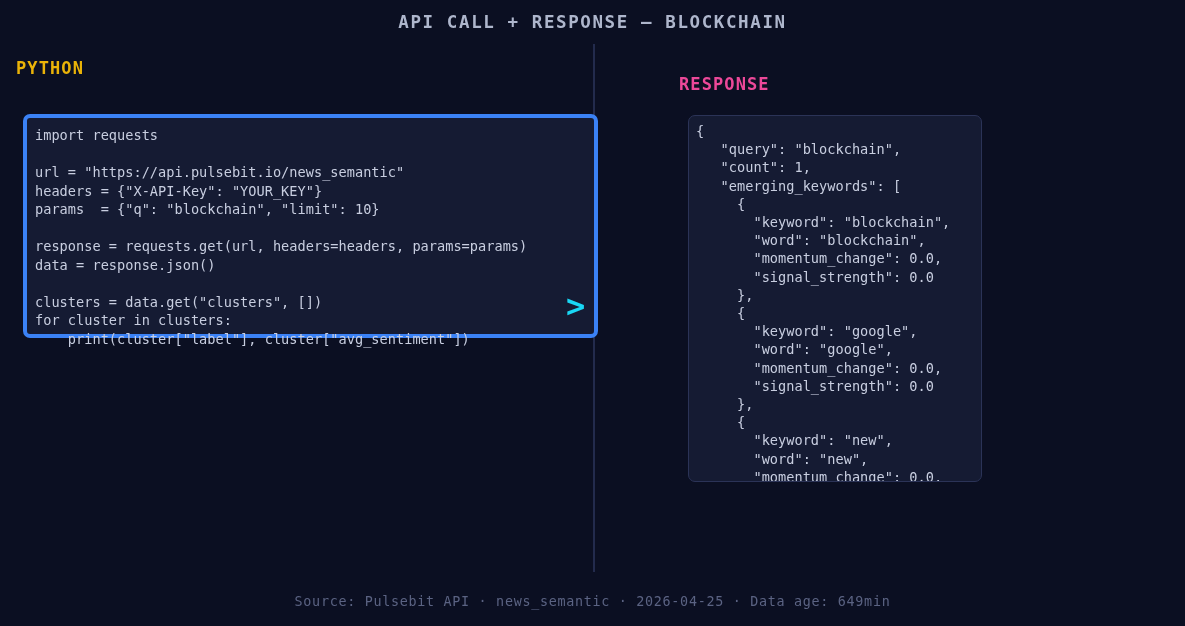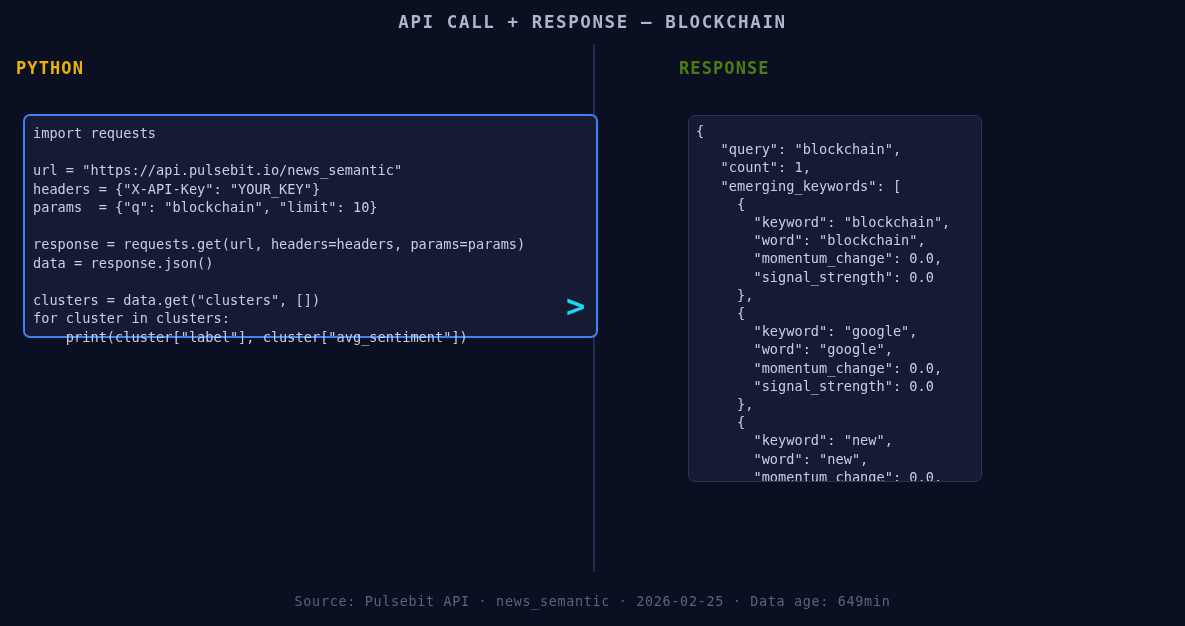--- a/index.html
+++ b/index.html
@@ -48,33 +48,33 @@
     font-weight: bold;
     letter-spacing: 1.1px;
   }
   .col-label.python {
     left: 16px;
     top: 58px;
     color: #eab308;
   }
   .col-label.response {
     left: 679px;
-    top: 58px;
-    color: #4d7c0f;
+    top: 74px;
+    color: #ec4899;
   }
 
   
   .code-panel {
     position: absolute;
     left: 23px;
     top: 114px;
     width: 575px;
     height: 224px;
     background: #151b33;
-    border: 2px solid #3b82f6;
+    border: 4px solid #3b82f6;
     border-radius: 7px;
     padding: 8px 26px 8px 8px;
   }
 
   .code-text {
     font-family: "DejaVu Sans Mono", monospace;
     font-size: 13.6px;
     line-height: 18.55px;
     color: #c8cee0;
     white-space: pre;
@@ -173,13 +173,13 @@
        "word": "google",
        "momentum_change": 0.0,
        "signal_strength": 0.0
      },
      {
        "keyword": "new",
        "word": "new",
        "momentum_change": 0.0,</div>
 </div>
 
-<div class="footer-note">Source: Pulsebit API · news_semantic · 2026-02-25 · Data age: 649min</div>
+<div class="footer-note">Source: Pulsebit API · news_semantic · 2026-04-25 · Data age: 649min</div>
 
 </body></html>

